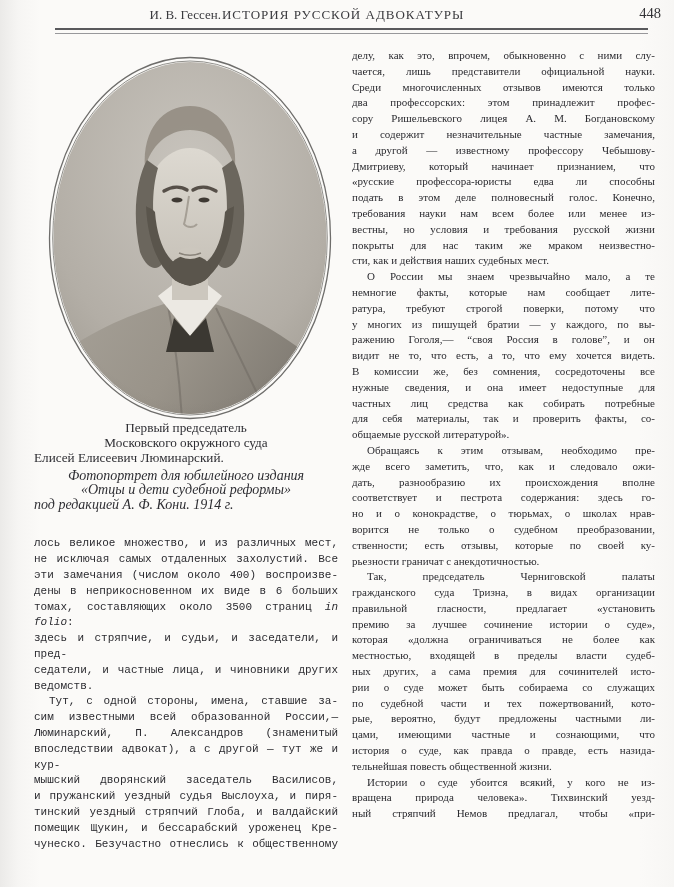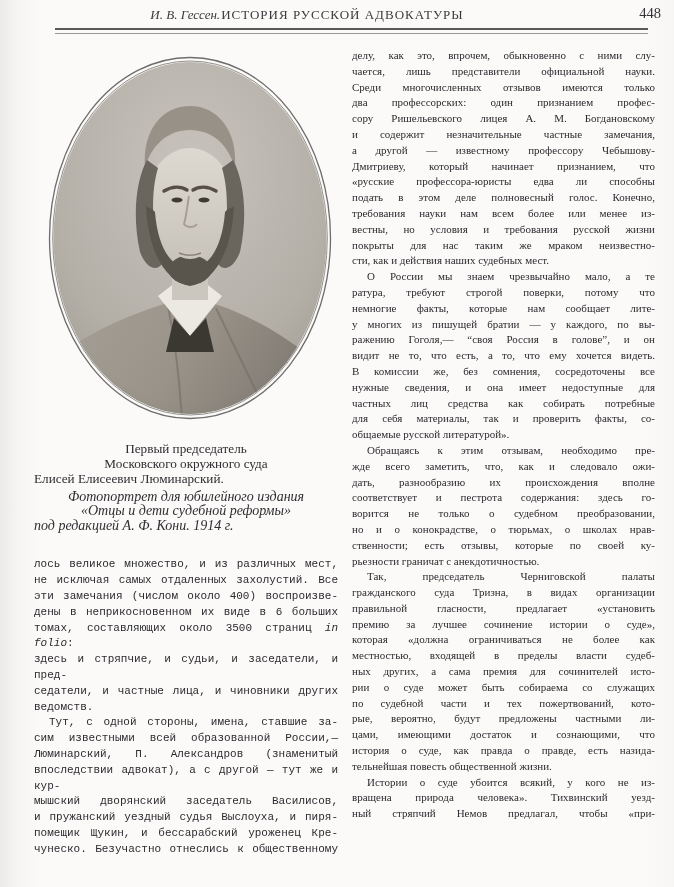--- a/index.html
+++ b/index.html
@@ -10,32 +10,32 @@
     color:#2b2b30;
   }
   .page{
     position:absolute;inset:0;
     background:linear-gradient(90deg,#ebeae8 0px,#f6f5f3 18px,#fbfaf8 40px,#fbfaf8 640px,#f7f6f4 674px);
   }
   .running-head{
     position:absolute;top:7px;left:0;right:60px;text-align:center;
     font-size:13px;color:#3a3a3e;white-space:nowrap;
   }
-  .rh-italic{font-style:italic;margin-right:1px;}
+  .rh-italic{margin-right:1px;}
   .rh-caps{letter-spacing:1px;}
   .page-number{position:absolute;top:5px;right:13px;font-size:14.5px;color:#333336;}
   .head-rule{
     position:absolute;top:28px;left:55px;right:26px;height:3px;
     border-top:2.2px solid #59595c;border-bottom:1px solid #98989b;
   }
   .col{position:absolute;top:0;}
   .col-left{left:34px;width:304px;}
   .col-right{left:352px;top:48px;width:303px;}
   .portrait{margin:56px 0 0 14px;width:284px;height:364px;display:block;}
-  .caption{margin-top:21px;text-align:center;color:#2e2e33;}
+  .caption{text-align:center;color:#2e2e33;}
   .caption .para{font-size:13.2px;line-height:15.2px;}
   .caption .para.italic{font-style:italic;font-size:14px;line-height:14.6px;margin-top:3px;}
   .caption .tline{text-align:center;text-align-last:center;}
   .bodytext{font-size:11px;line-height:15.8px;color:#2b2b30;}
   .col-left .bodytext{margin-top:24px;font-family:Liberation Mono, monospace;}
   .tline{text-align:justify;text-align-last:justify;}
   .tline.lastline{text-align-last:left;}
   .tline.firstline{text-indent:15px;}
   .para{margin:0;}
   figure{margin:0;padding:0;}
@@ -143,78 +143,79 @@
           <div class="tline">седатели, и частные лица, и чиновники других</div>
           <div class="tline lastline">ведомств.</div>
         </div>
         <div class="para">
           <div class="tline firstline">Тут, с одной стороны, имена, ставшие за-</div>
           <div class="tline">сим известными всей образованной России,—</div>
           <div class="tline">Люминарский, П. Александров (знаменитый</div>
           <div class="tline">впоследствии адвокат), а с другой — тут же и кур-</div>
           <div class="tline">мышский дворянский заседатель Василисов,</div>
           <div class="tline">и пружанский уездный судья Выслоуха, и пиря-</div>
+          <div class="tline">тинский уездный стряпчий Глоба, и валдайский</div>
           <div class="tline">помещик Щукин, и бессарабский уроженец Кре-</div>
           <div class="tline">чунеско. Безучастно отнеслись к общественному</div>
         </div>
       </div>
   </div>
 
   <div class="col col-right bodytext">
       <div class="para">
         <div class="tline">делу, как это, впрочем, обыкновенно с ними слу-</div>
         <div class="tline">чается, лишь представители официальной науки.</div>
         <div class="tline">Среди многочисленных отзывов имеются только</div>
-        <div class="tline">два профессорских: один признанием профес-</div>
+        <div class="tline">два профессорских: этом принадлежит профес-</div>
         <div class="tline">сору Ришельевского лицея А. М. Богдановскому</div>
         <div class="tline">и содержит незначительные частные замечания,</div>
         <div class="tline">а другой — известному профессору Чебышову-</div>
         <div class="tline">Дмитриеву, который начинает признанием, что</div>
         <div class="tline">«русские профессора-юристы едва ли способны</div>
         <div class="tline">подать в этом деле полновесный голос. Конечно,</div>
         <div class="tline">требования науки нам всем более или менее из-</div>
         <div class="tline">вестны, но условия и требования русской жизни</div>
         <div class="tline">покрыты для нас таким же мраком неизвестно-</div>
         <div class="tline lastline">сти, как и действия наших судебных мест.</div>
       </div>
       <div class="para">
         <div class="tline firstline">О России мы знаем чрезвычайно мало, а те</div>
+        <div class="tline">немногие факты, которые нам сообщает лите-</div>
         <div class="tline">ратура, требуют строгой поверки, потому что</div>
-        <div class="tline">немногие факты, которые нам сообщает лите-</div>
         <div class="tline">у многих из пишущей братии — у каждого, по вы-</div>
         <div class="tline">ражению Гоголя,— “своя Россия в голове”, и он</div>
         <div class="tline">видит не то, что есть, а то, что ему хочется видеть.</div>
         <div class="tline">В комиссии же, без сомнения, сосредоточены все</div>
         <div class="tline">нужные сведения, и она имеет недоступные для</div>
         <div class="tline">частных лиц средства как собирать потребные</div>
         <div class="tline">для себя материалы, так и проверить факты, со-</div>
         <div class="tline lastline">общаемые русской литературой».</div>
       </div>
       <div class="para">
         <div class="tline firstline">Обращаясь к этим отзывам, необходимо пре-</div>
         <div class="tline">жде всего заметить, что, как и следовало ожи-</div>
         <div class="tline">дать, разнообразию их происхождения вполне</div>
         <div class="tline">соответствует и пестрота содержания: здесь го-</div>
+        <div class="tline">но и о конокрадстве, о тюрьмах, о школах нрав-</div>
         <div class="tline">ворится не только о судебном преобразовании,</div>
-        <div class="tline">но и о конокрадстве, о тюрьмах, о школах нрав-</div>
         <div class="tline">ственности; есть отзывы, которые по своей ку-</div>
         <div class="tline lastline">рьезности граничат с анекдотичностью.</div>
       </div>
       <div class="para">
         <div class="tline firstline">Так, председатель Черниговской палаты</div>
         <div class="tline">гражданского суда Тризна, в видах организации</div>
         <div class="tline">правильной гласности, предлагает «установить</div>
         <div class="tline">премию за лучшее сочинение истории о суде»,</div>
         <div class="tline">которая «должна ограничиваться не более как</div>
         <div class="tline">местностью, входящей в пределы власти судеб-</div>
         <div class="tline">ных других, а сама премия для сочинителей исто-</div>
         <div class="tline">рии о суде может быть собираема со служащих</div>
         <div class="tline">по судебной части и тех пожертвований, кото-</div>
         <div class="tline">рые, вероятно, будут предложены частными ли-</div>
-        <div class="tline">цами, имеющими достаток и сознающими, что</div>
+        <div class="tline">цами, имеющими частные и сознающими, что</div>
         <div class="tline">история о суде, как правда о правде, есть назида-</div>
         <div class="tline lastline">тельнейшая повесть общественной жизни.</div>
       </div>
       <div class="para">
         <div class="tline firstline">Истории о суде убоится всякий, у кого не из-</div>
         <div class="tline">вращена природа человека». Тихвинский уезд-</div>
         <div class="tline">ный стряпчий Немов предлагал, чтобы «при-</div>
       </div>
     </div>
 

